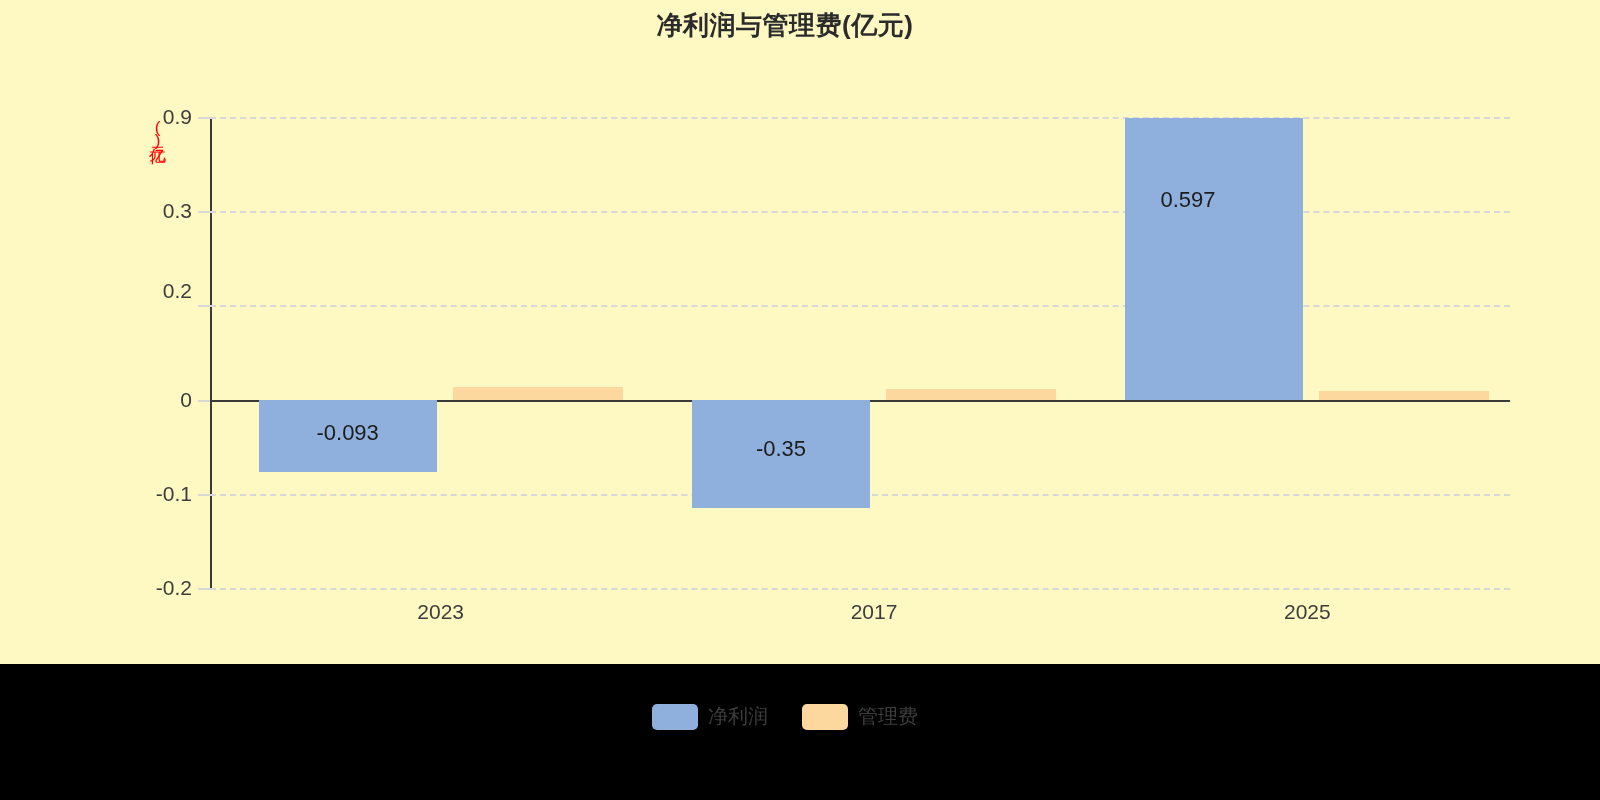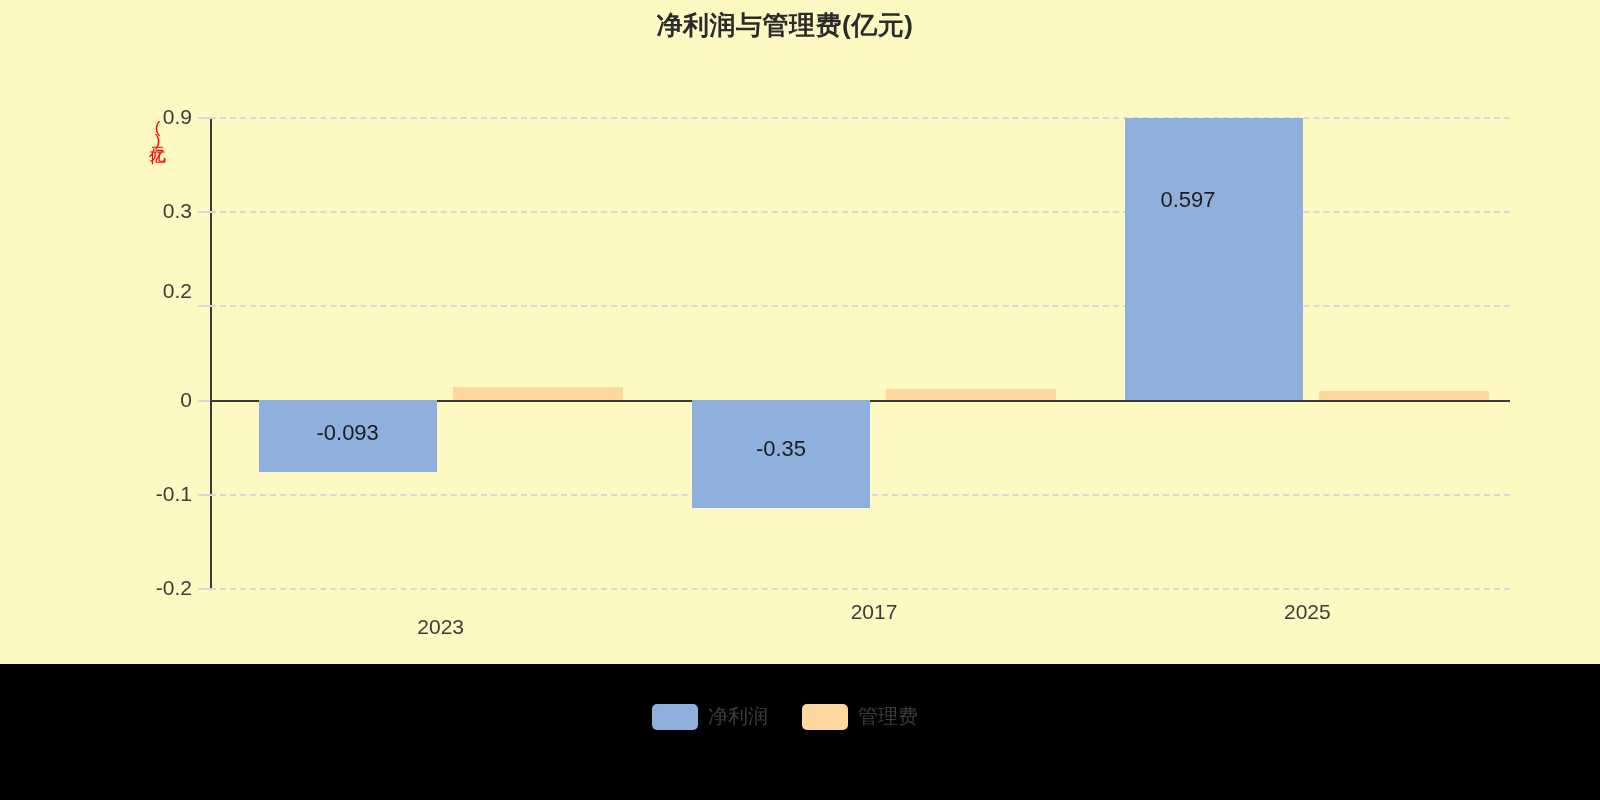--- a/index.html
+++ b/index.html
@@ -196,21 +196,21 @@
       <div class="bar" style="left: 242.667px; top: 269.647px; width: 170px; height: 12.9525px; background: rgb(252, 215, 158);"></div>
       <div class="bar" style="left: 482px; top: 282.6px; width: 178px; height: 108.33px; background: rgb(143, 176, 220);"></div>
       <div class="bar-label" style="left: 571px; top: 332.432px;">-0.35</div>
       <div class="bar" style="left: 676px; top: 272.474px; width: 170px; height: 10.1265px; background: rgb(252, 215, 158);"></div>
       <div class="bar" style="left: 915.333px; top: 1.413px; width: 178px; height: 281.187px; background: rgb(143, 176, 220);"></div>
       <div class="bar-label" style="left: 978px; top: 82.9572px;">0.597</div>
       <div class="bar" style="left: 1109.33px; top: 273.887px; width: 170px; height: 8.7135px; background: rgb(252, 215, 158);"></div>
     </div>
 
   <div id="xaxis-layer">
-      <div class="xtick-label" style="left: 440.667px; margin-top: 15px;">2023</div>
+      <div class="xtick-label" style="left: 440.667px;">2023</div>
       <div class="xtick-label" style="left: 874px;">2017</div>
       <div class="xtick-label" style="left: 1307.33px;">2025</div>
     </div>
 
   <div id="legend">
       <div class="legend-item">
         <span class="legend-swatch" style="background: rgb(143, 176, 220);"></span>
         <span class="legend-text">净利润</span>
       </div>
       <div class="legend-item">

